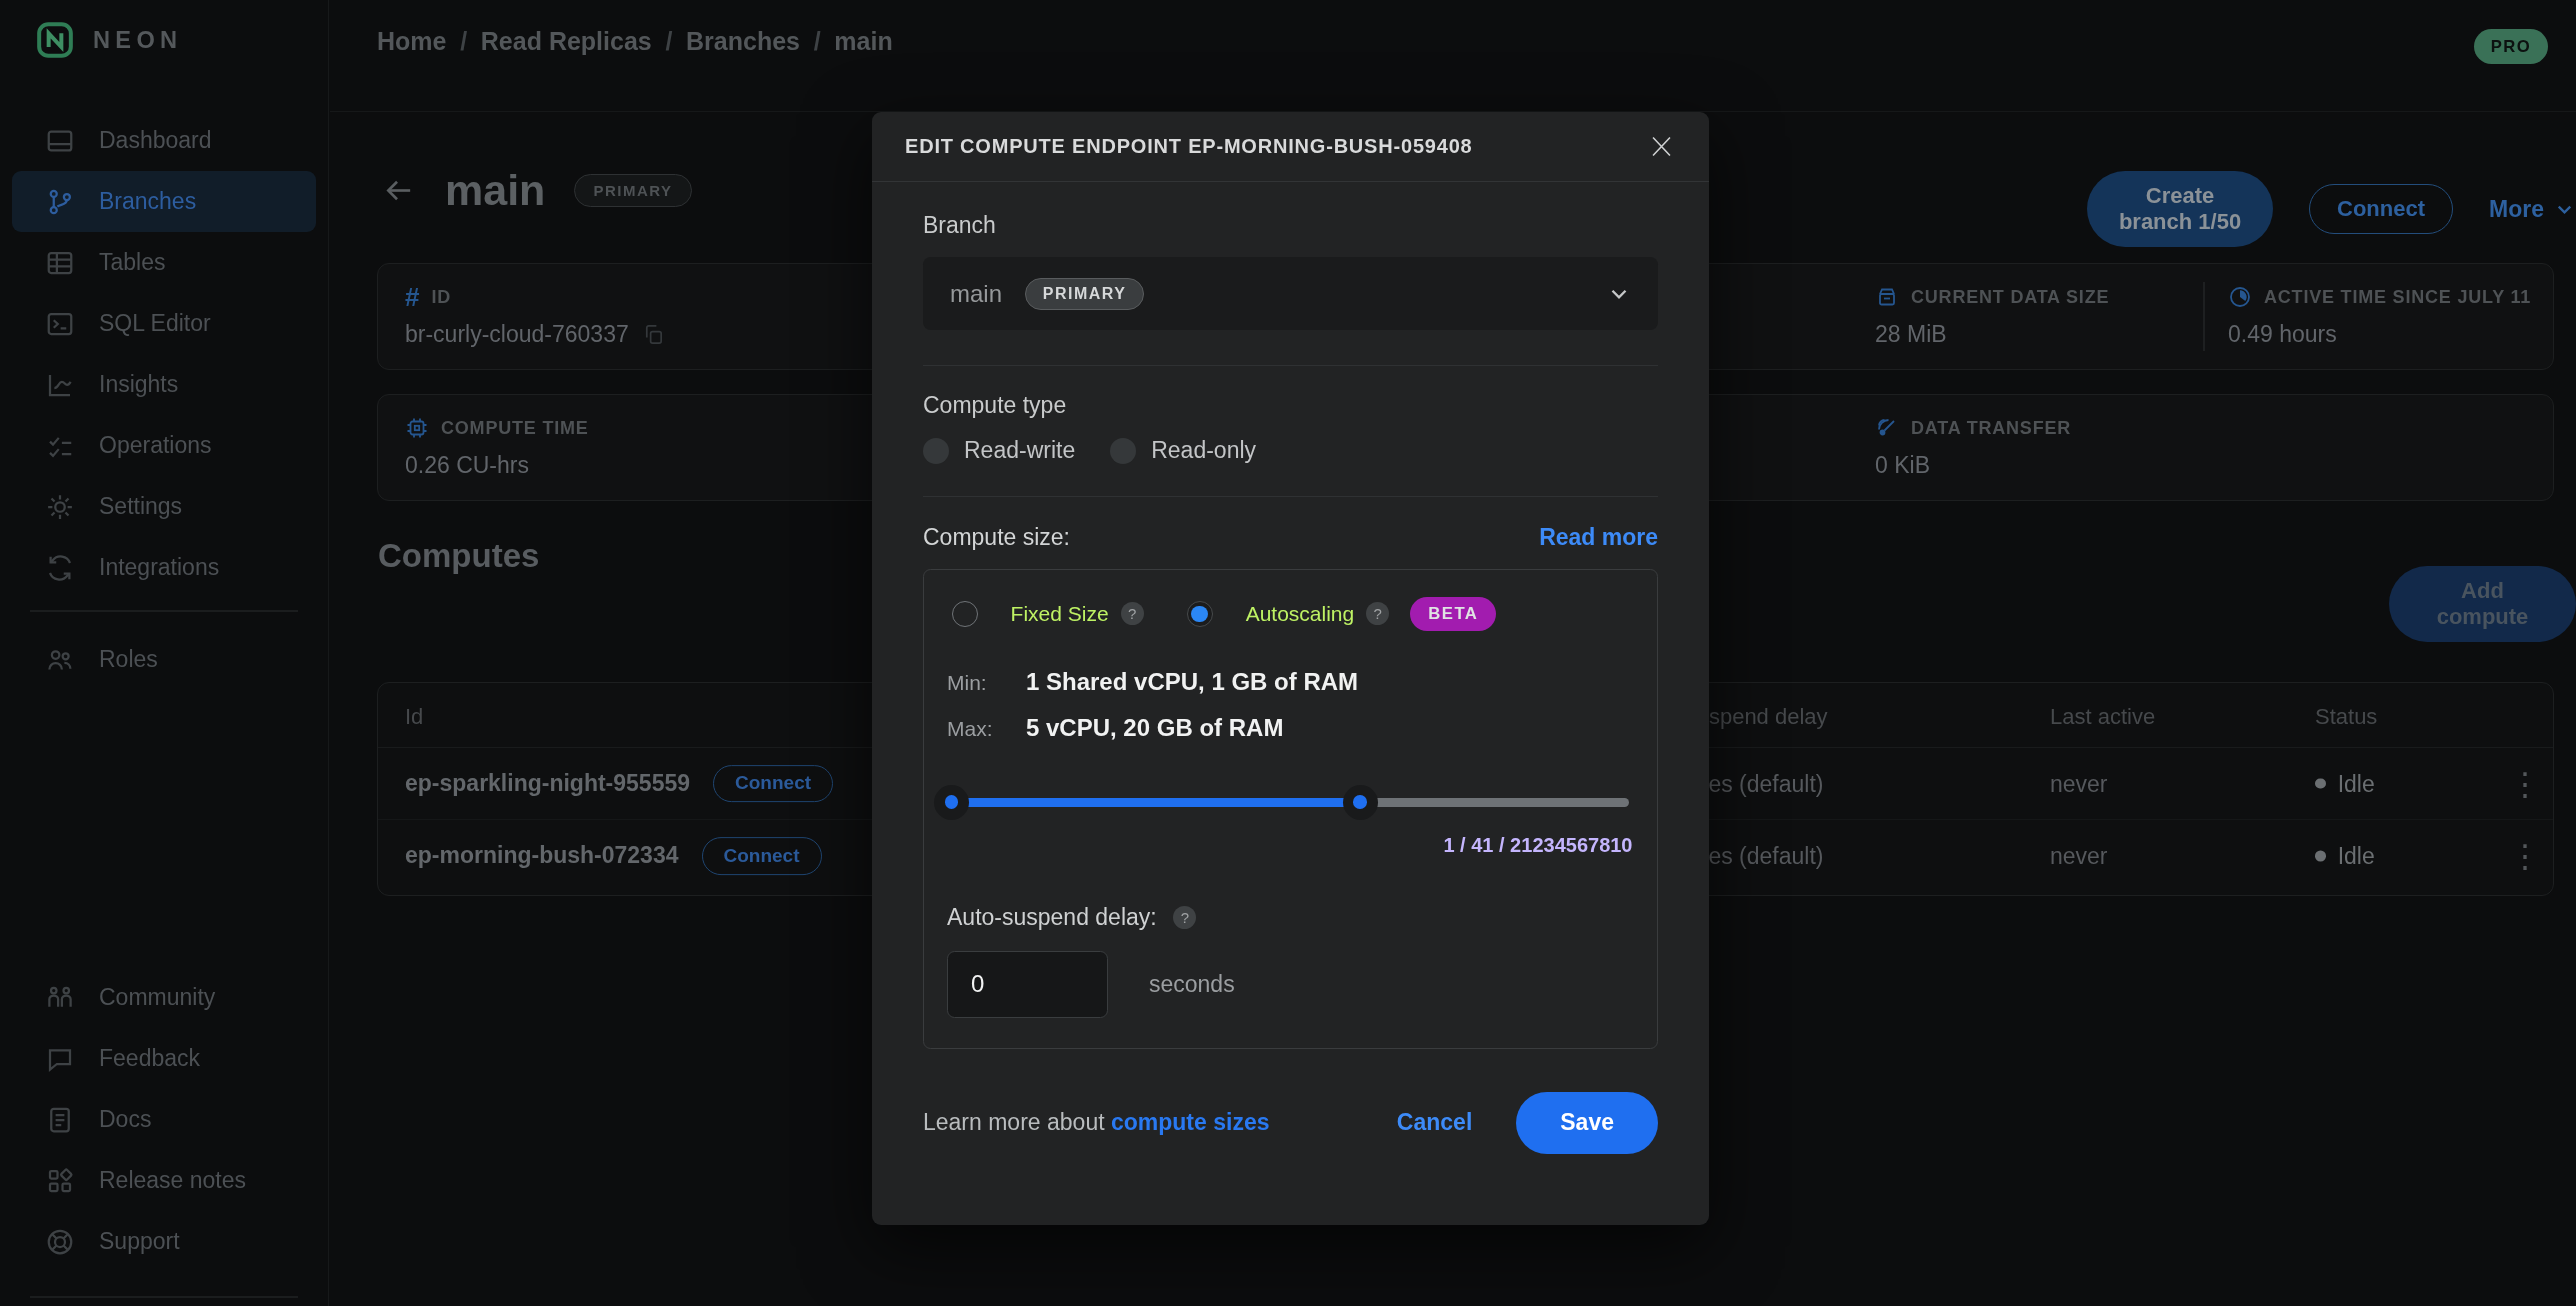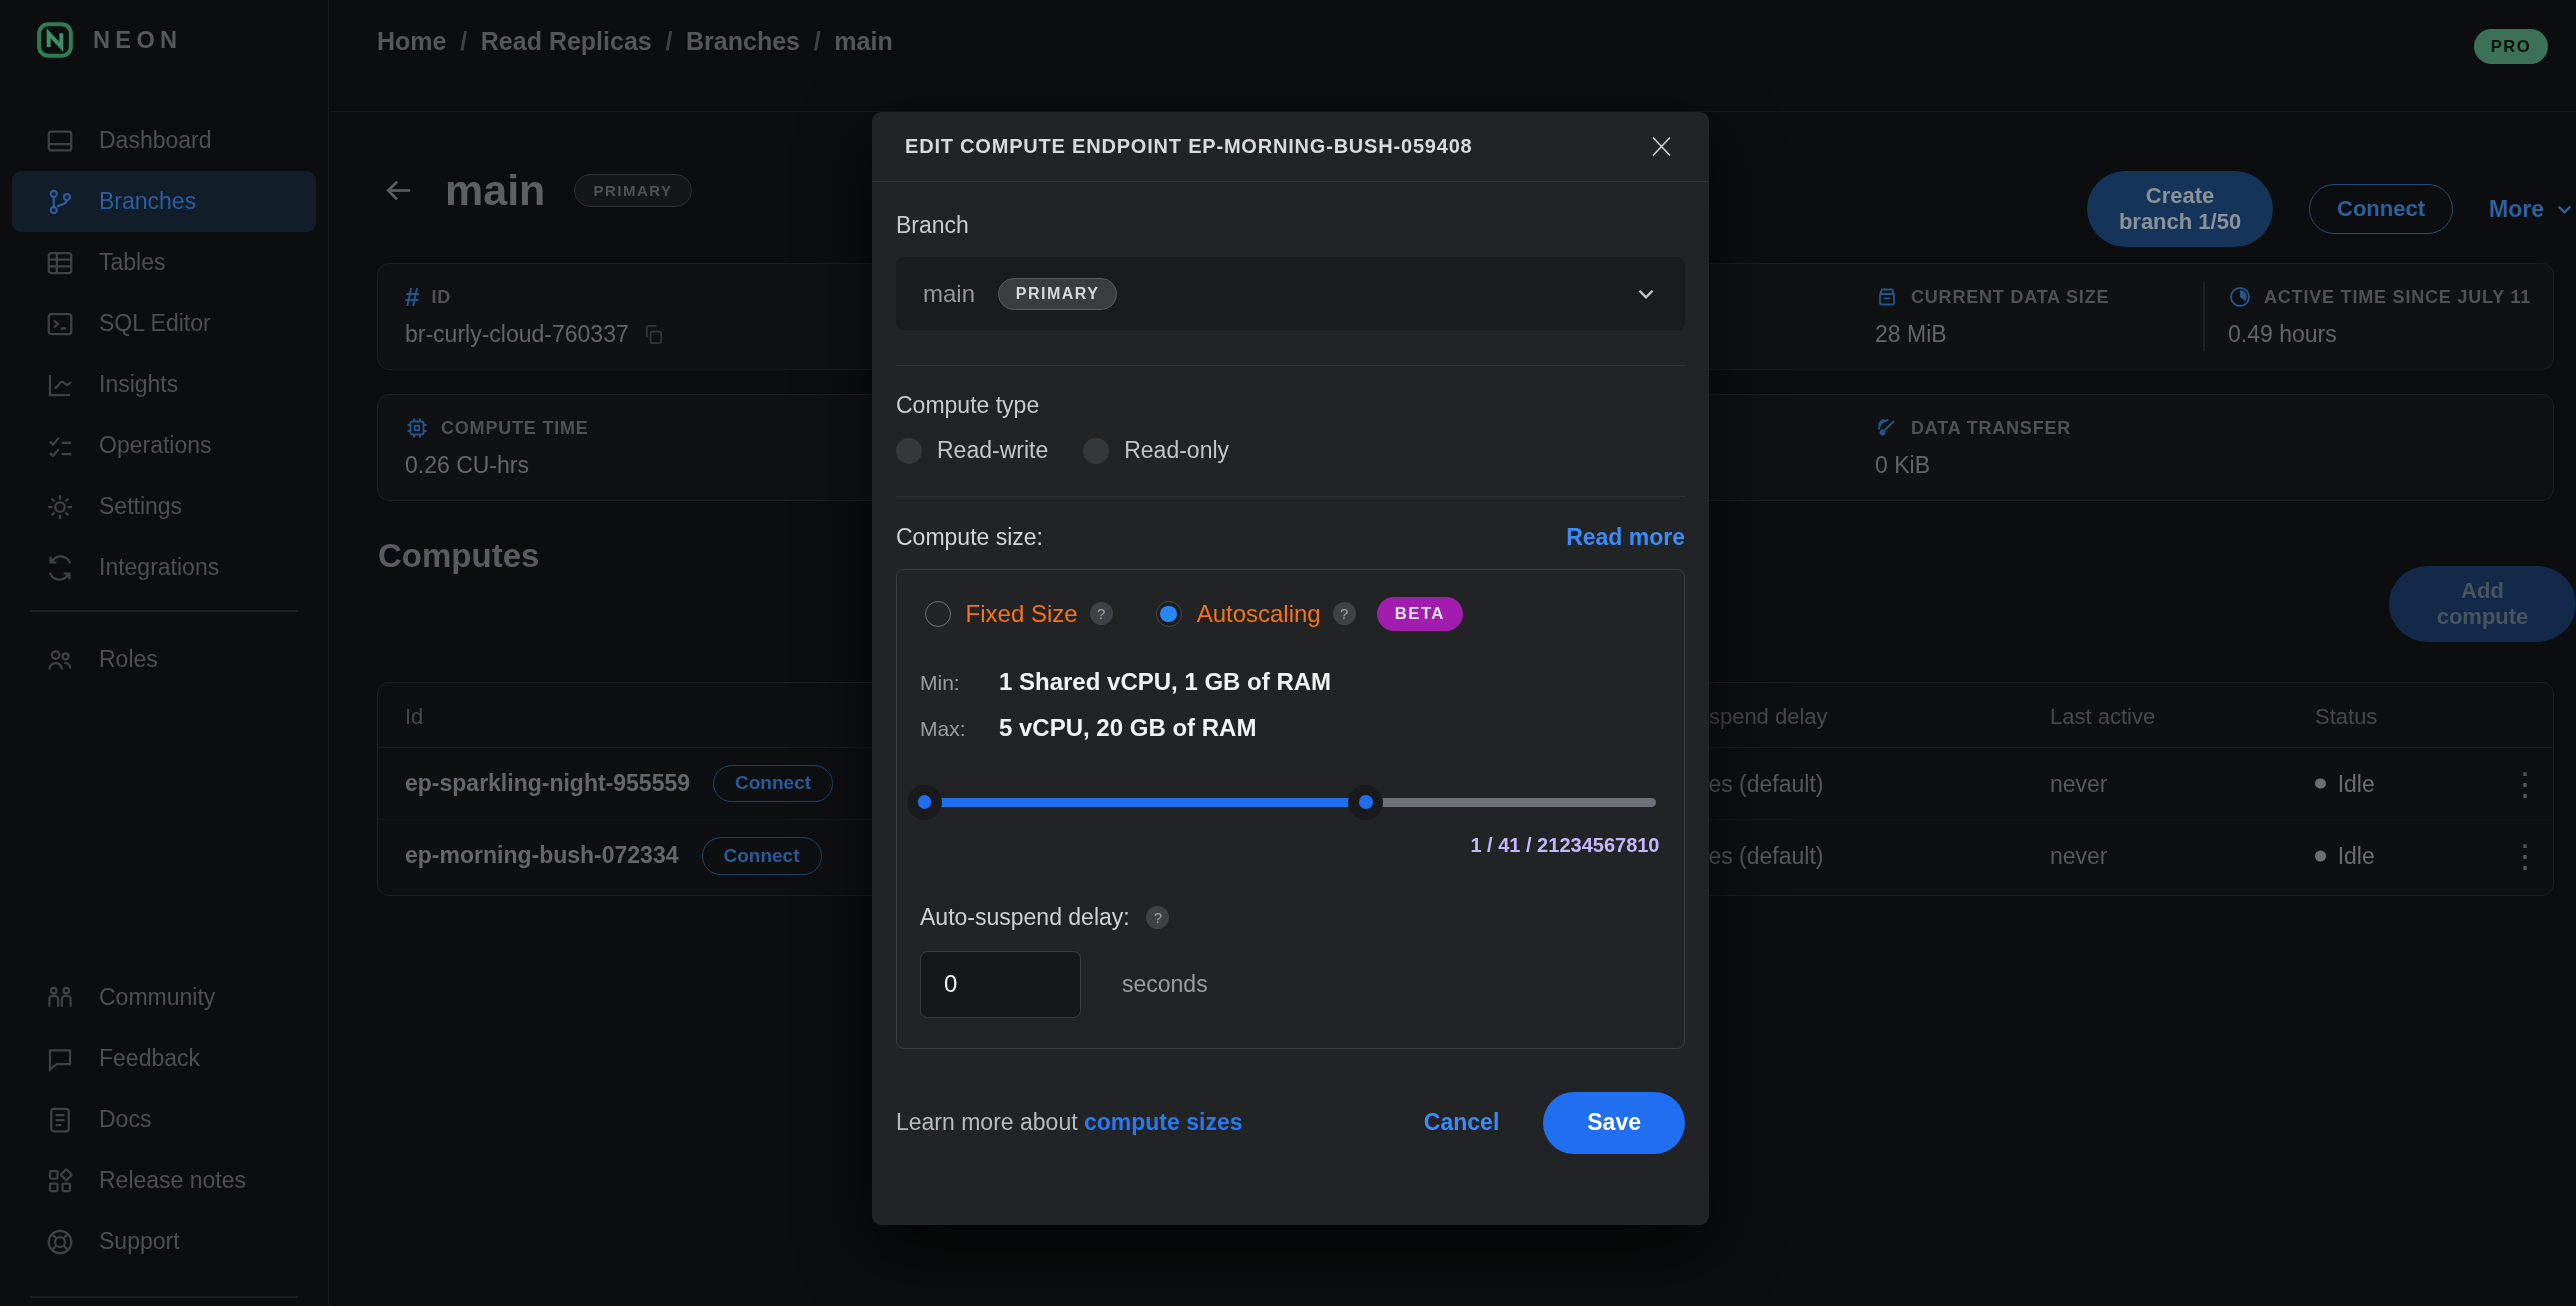--- a/index.html
+++ b/index.html
@@ -72,21 +72,21 @@
   .td-st{left:1937px;display:flex;align-items:center;gap:12px;color:#6b6f72;}
   .st-dot{width:10.7px;height:10.7px;border-radius:50%;background:#6b6f72;}
   .kebab{position:absolute;left:2131px;top:50%;transform:translateY(-50%);color:#53575a;font-size:32px;cursor:pointer;line-height:1;}
 
   
   .modal{position:absolute;left:872px;top:112px;width:837px;height:1113px;background:#222324;border-radius:9px;box-shadow:0 23px 69px rgba(0,0,0,.65);}
   .m-header{height:70px;display:flex;align-items:center;justify-content:space-between;padding:0 33px;border-bottom:1.5px solid #323436;}
   .m-title{font-size:20px;font-weight:bold;letter-spacing:0.8px;color:#d9dadb;}
   .m-close{width:29px;height:29px;color:#cfd1d2;cursor:pointer;display:flex;}
   .m-close svg{width:29px;height:29px;}
-  .m-body{padding:0 24px;}
+  .m-body{padding:0 51px;}
   .m-label{font-size:23px;color:#c9cbcc;}
   .m-sect1{border-bottom:1.5px solid #2f3133;padding-bottom:35px;}
   .branch-label{padding-top:30px;}
   .branch-select{margin-top:18px;height:73px;background:#1a1b1c;border-radius:7.6px;display:flex;align-items:center;padding:0 27px;position:relative;cursor:pointer;}
   .branch-name{font-size:24px;color:#95989a;}
   .primary-pill{margin-left:23px;border:1.5px solid #595c5e;background:#3a3d3f;color:#d6d8d9;font-size:16px;font-weight:bold;letter-spacing:1.5px;padding:6px 16.7px;border-radius:760px;}
   .sel-chev{position:absolute;right:26px;width:26px;height:26px;color:#c5c7c8;display:flex;}
   .sel-chev svg{width:26px;height:26px;}
   .m-sect2{border-bottom:1.5px solid #2f3133;padding:26px 0 32px;}
   .ct-radios{display:flex;align-items:center;margin-top:18px;}
@@ -94,21 +94,21 @@
   .ct-lbl{font-size:23px;color:#c3c5c7;margin-left:15px;}
   .ct-gap{width:35px;}
   .m-sect3{padding-top:27px;}
   .cs-row{display:flex;justify-content:space-between;align-items:flex-end;}
   .read-more{color:#3d8bf8;font-size:23px;font-weight:600;cursor:pointer;}
   .cs-box{margin-top:18px;border:1.5px solid #3a3c3e;border-radius:7.6px;padding:27px 23px 30px;}
   .modes{display:flex;align-items:center;padding-left:4.6px;}
   .radio-off{width:26px;height:26px;border-radius:50%;border:1.5px solid #6f7377;flex:none;cursor:pointer;}
   .radio-on{width:26px;height:26px;border-radius:50%;border:1.5px solid #46494b;background:#1b1c1d;display:flex;align-items:center;justify-content:center;flex:none;cursor:pointer;}
   .radio-on i{display:block;width:16.7px;height:16.7px;border-radius:50%;background:#2b87f5;}
-  .mode-lbl{font-size:24px;color:#f97316;margin-left:15px;}
+  .mode-lbl{font-size:21px;color:#bef264;margin-left:33px;}
   .help{width:23px;height:23px;border-radius:50%;background:#3f4244;color:#9fa2a4;font-size:15px;display:flex;align-items:center;justify-content:center;margin-left:12px;cursor:pointer;flex:none;}
   .beta{background:#a21caf;color:#e0e3e3;font-size:16.7px;font-weight:bold;letter-spacing:1.5px;padding:6.9px 18px;border-radius:760px;margin-left:21px;}
   .minmax{margin-top:37px;}
   .mm-row{display:flex;align-items:baseline;}
   .mm-row + .mm-row{margin-top:18px;}
   .mm-key{width:79px;font-size:21px;color:#9b9ea1;}
   .mm-val{font-size:24px;font-weight:600;color:#f1f2f2;}
   .slider{margin-top:44px;position:relative;height:33px;}
   .track{position:absolute;left:4.6px;right:4.6px;top:12px;height:9px;border-radius:4.6px;background:#6e7276;}
   .fill{position:absolute;left:0;top:0;height:9px;width:60.3%;background:#1f6ff0;border-radius:4.6px;}

